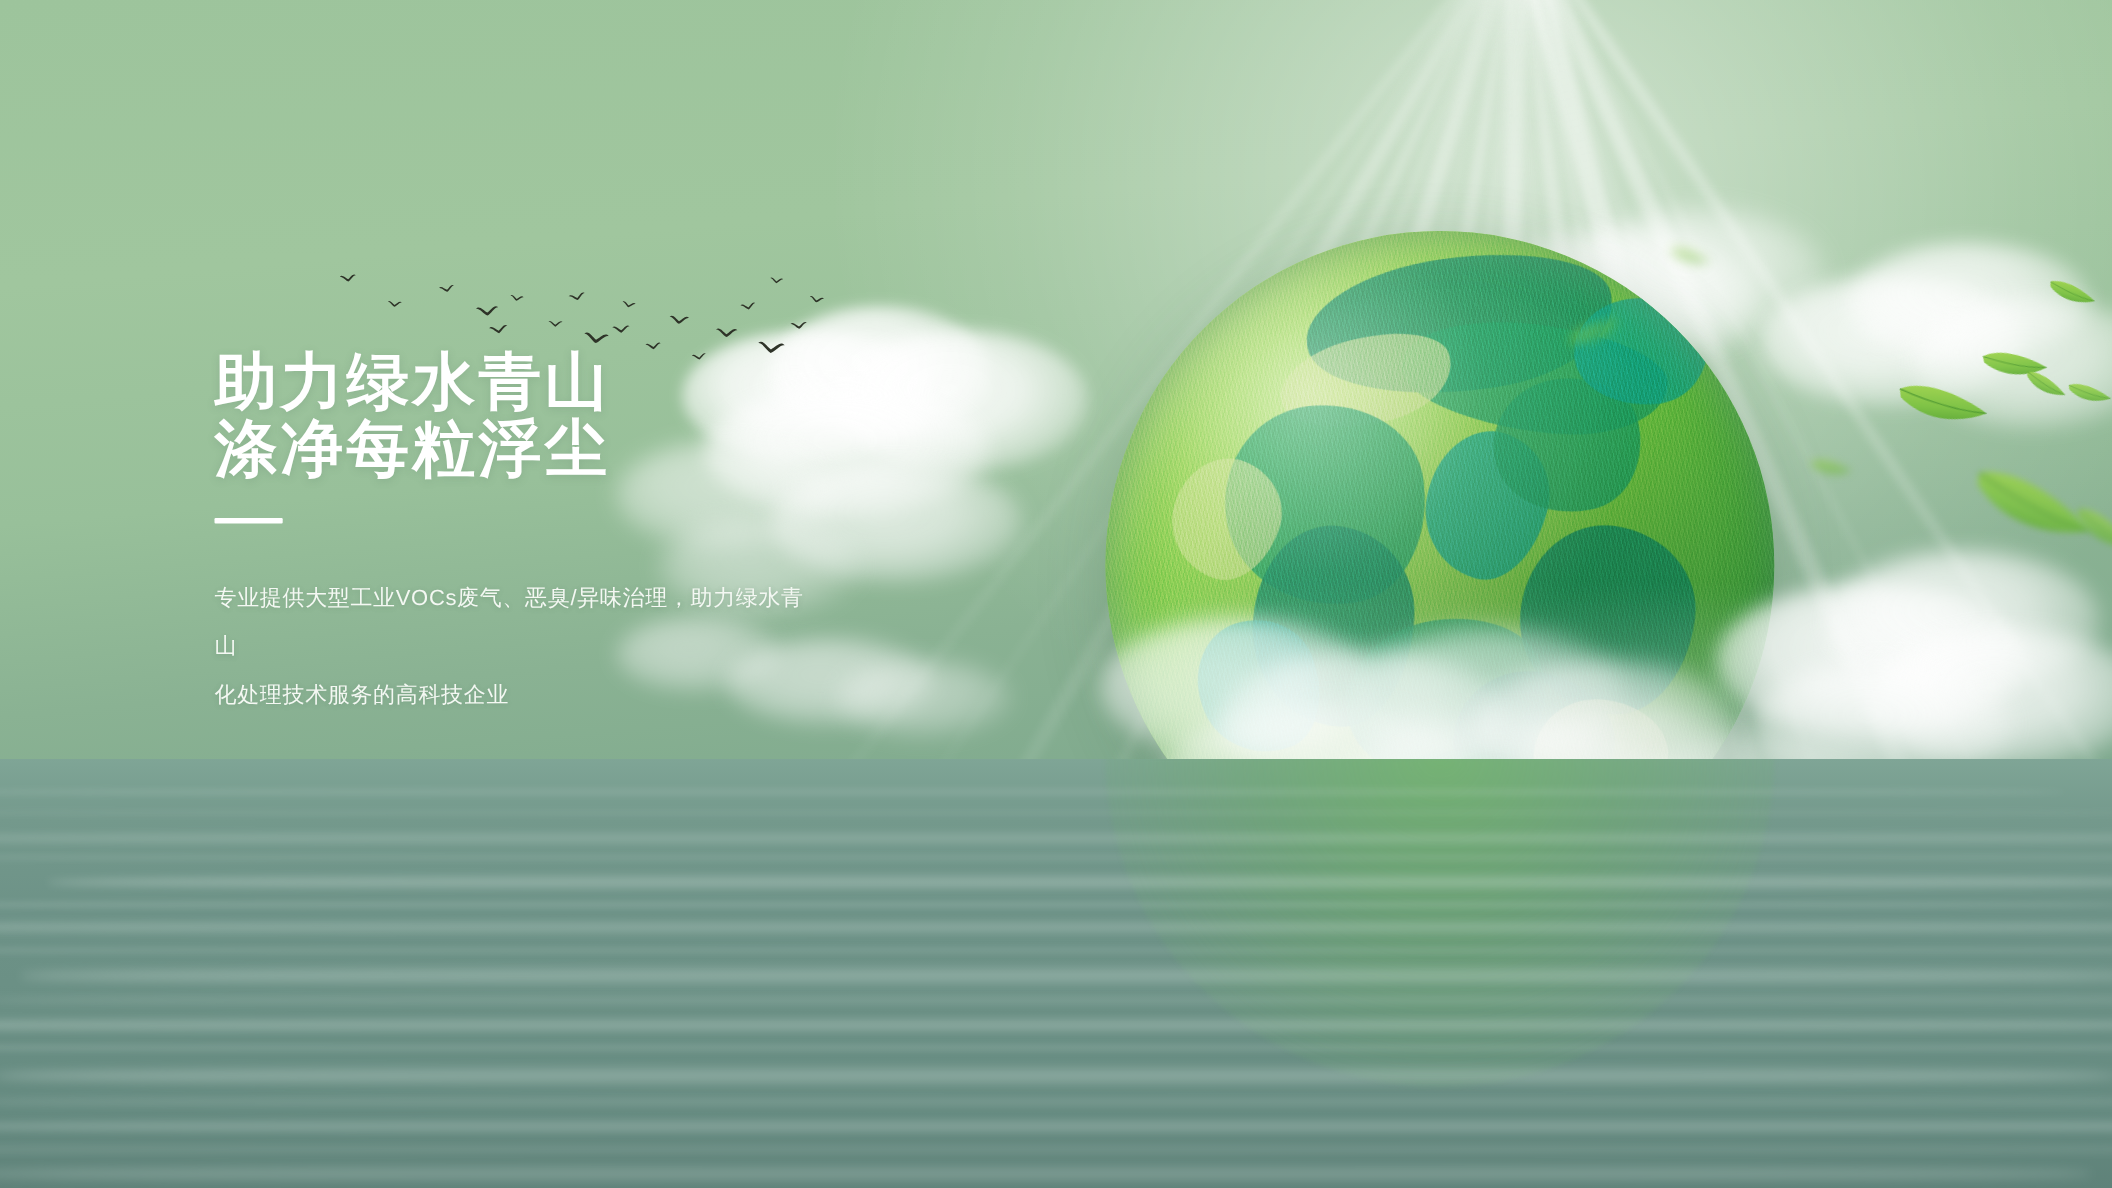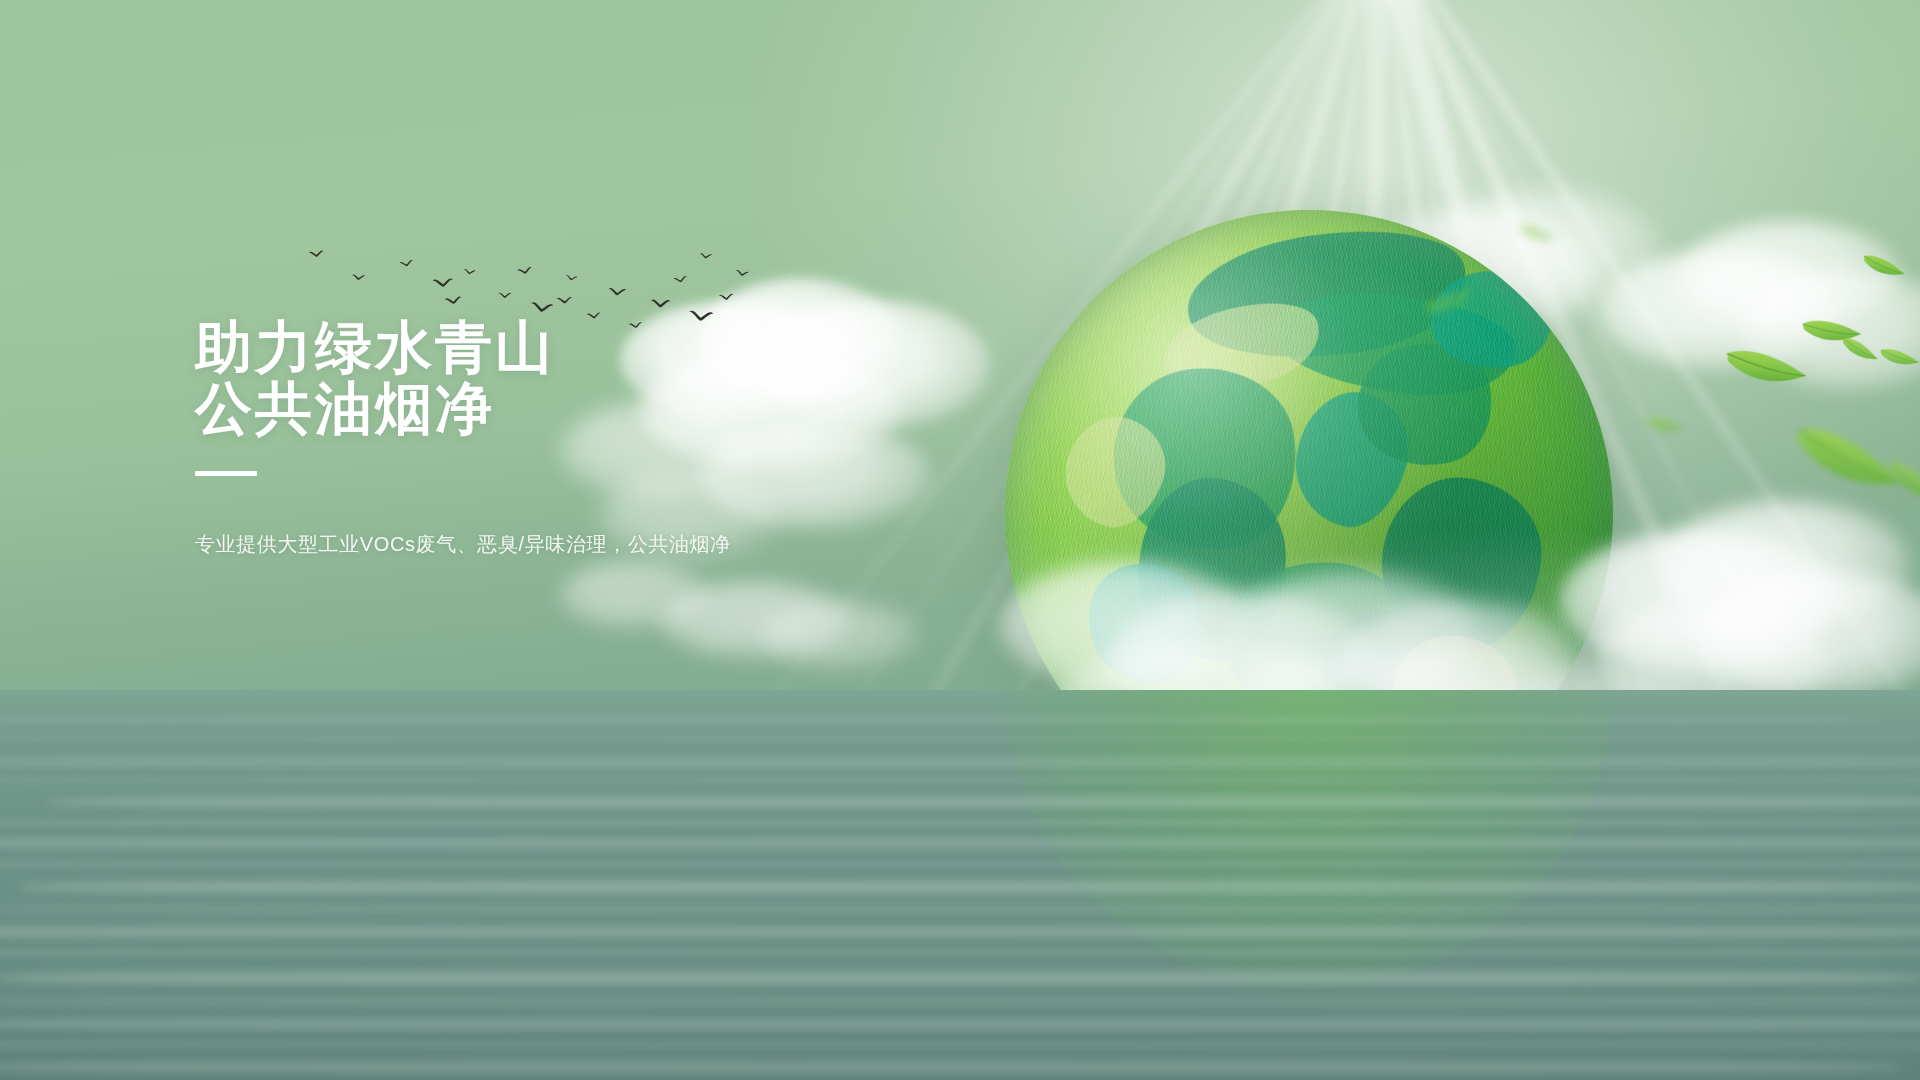--- a/index.html
+++ b/index.html
@@ -468,21 +468,22 @@
         <div class="wave" style="top: 306px; height: 11px; opacity: 0.26; filter: blur(4px); transform: scaleX(0.96) translateX(28px);"></div>
         <div class="wave" style="top: 326px; height: 16px; opacity: 0.36; filter: blur(4px); transform: scaleX(1.02) translateX(56px);"></div>
         <div class="wave" style="top: 350px; height: 10px; opacity: 0.22; filter: blur(4px); transform: scaleX(1.08) translateX(-56px);"></div>
         <div class="wave" style="top: 368px; height: 18px; opacity: 0.34; filter: blur(5px); transform: scaleX(0.9) translateX(-28px);"></div>
       </div>
   </div>
 
   <div class="copy">
     <h1 class="headline">
       <span class="headline-line">助力绿水青山</span>
-      <span class="headline-line">公共油烟净</span>
+      <span class="headline-line">涤净每粒浮尘</span>
     </h1>
     <div class="rule"></div>
     <div class="subtitle">
-      <span class="sub-line">专业提供大型工业VOCs废气、恶臭/异味治理，公共油烟净</span>
+      <span class="sub-line">专业提供大型工业VOCs废气、恶臭/异味治理，助力绿水青山</span>
+      <span class="sub-line">化处理技术服务的高科技企业</span>
     </div>
   </div>
 
 </div>
 
 </body></html>

